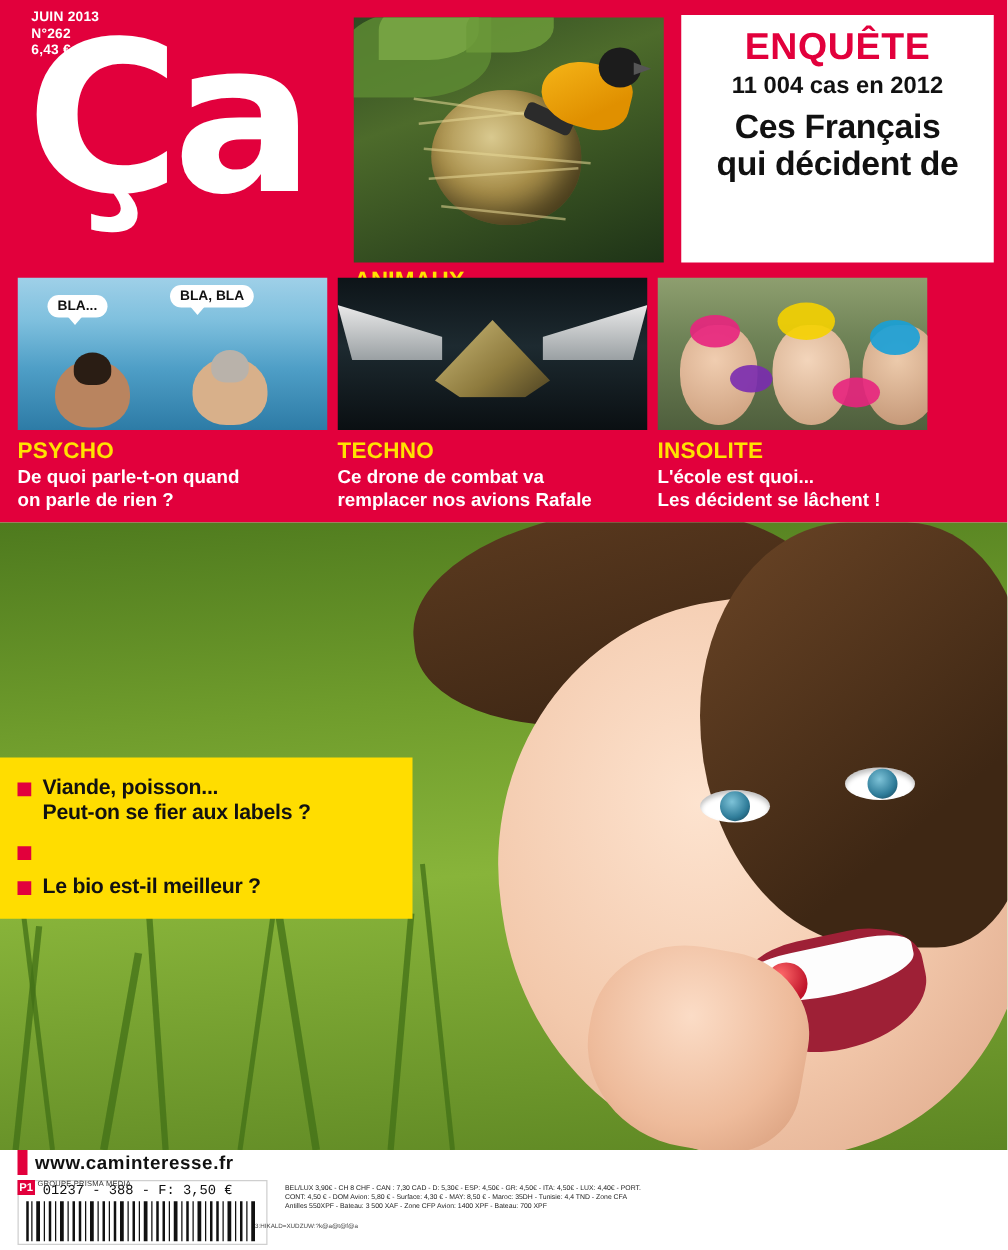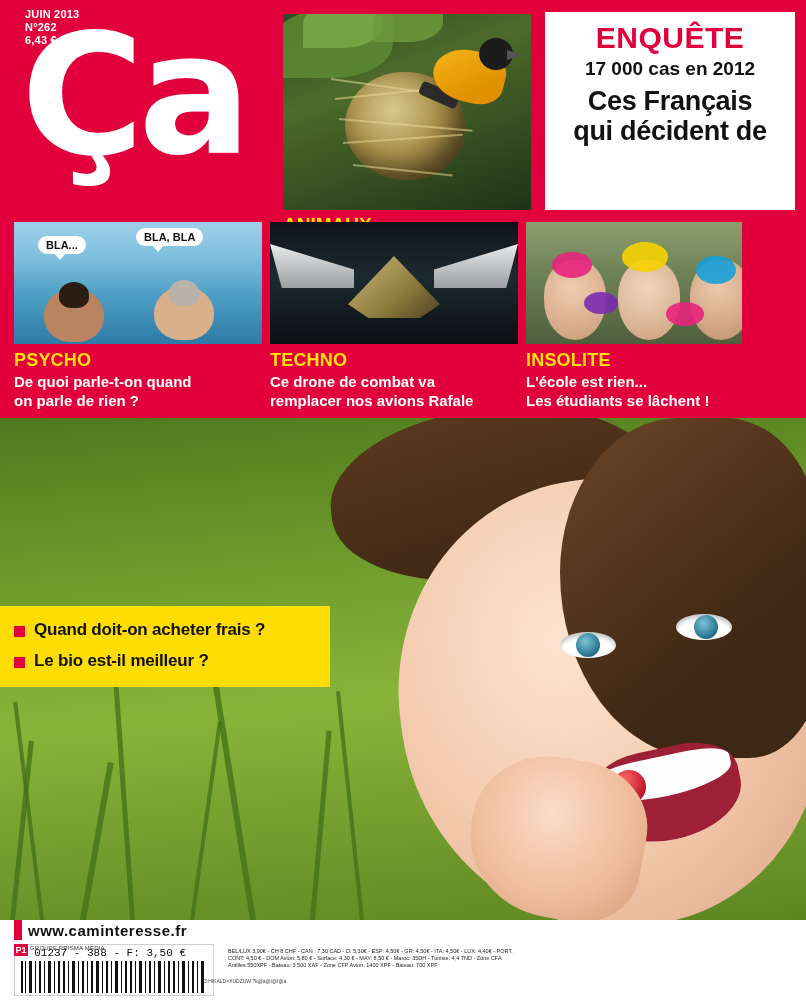--- a/index.html
+++ b/index.html
@@ -470,21 +470,21 @@
       <div class="bird-beak"></div>
     </div>
     <div style="position:absolute;left:283px;top:214px;width:250px;">
       <div class="kicker" style="color:#ffe200;font-size:19px;font-weight:bold;">ANIMAUX</div>
       <div style="color:#fff;font-size:15px;font-weight:bold;line-height:17px;margin-top:1px;">Comment font-ils pour</div>
       <div style="color:#fff;font-size:15px;font-weight:bold;line-height:17px;">construire des nids pareils ?</div>
     </div>
 
     <div class="enquete-box">
       <div class="enquete-title">ENQUÊTE</div>
-      <div class="enquete-sub">17 000 cas en 2012</div>
+      <div class="enquete-sub">11 004 cas en 2012</div>
       <div class="enquete-main">Ces Français</div>
       <div class="enquete-main" style="margin-top:0">qui décident de</div>
     </div>
 
     <div class="teaser t2">
       <div class="thumb">
         <div class="sky-tech"></div>
         <div class="drone-wing left"></div>
         <div class="drone-wing right"></div>
         <div class="drone-body"></div>
@@ -517,22 +517,22 @@
         <div class="face" style="left:18px;background:radial-gradient(circle at 45% 35%,#f0cdb0,#c99a78);"></div>
         <div class="face" style="left:92px;background:radial-gradient(circle at 45% 35%,#f3d5bb,#cba07e);"></div>
         <div class="face" style="left:164px;background:radial-gradient(circle at 45% 35%,#eccaab,#bf9070);"></div>
         <div class="splat" style="left:26px;top:30px;width:40px;height:26px;background:#e8247e;"></div>
         <div class="splat" style="left:96px;top:20px;width:46px;height:30px;background:#f5d100;"></div>
         <div class="splat" style="left:170px;top:34px;width:40px;height:28px;background:#17a0d8;"></div>
         <div class="splat" style="left:58px;top:70px;width:34px;height:22px;background:#7a2bb0;"></div>
         <div class="splat" style="left:140px;top:80px;width:38px;height:24px;background:#e8247e;"></div>
       </div>
       <div class="kicker">INSOLITE</div>
-      <div class="desc">L'école est rien...</div>
-      <div class="desc">Les étudiants se lâchent !</div>
+      <div class="desc">L'école est quoi...</div>
+      <div class="desc">Les décident se lâchent !</div>
     </div>
   </div>
 
   <div class="hero">
     <div class="grass-blade" style="left:10px;bottom:0;width:5px;height:180px;transform:rotate(6deg);"></div>
     <div class="grass-blade" style="left:40px;bottom:0;width:4px;height:220px;transform:rotate(-7deg);"></div>
     <div class="grass-blade" style="left:80px;bottom:0;width:6px;height:160px;transform:rotate(10deg);"></div>
     <div class="grass-blade" style="left:130px;bottom:0;width:5px;height:240px;transform:rotate(-4deg);"></div>
     <div class="grass-blade" style="left:190px;bottom:0;width:4px;height:200px;transform:rotate(8deg);"></div>
     <div class="grass-blade" style="left:250px;bottom:0;width:6px;height:260px;transform:rotate(-9deg);"></div>
@@ -551,21 +551,25 @@
     <div class="girl-mouth">
       <div class="teeth"></div>
     </div>
     <div class="cherry"></div>
     <div class="girl-hand"></div>
 
 
     <div class="yellow-panel">
       <div class="bullet-row">
         <div class="bullet-sq"></div>
-        <div class="bullet-txt" style="white-space:pre-line;">Quand doit-on acheter frais ?</div>
+        <div class="bullet-txt" style="white-space:pre-line;">Viande, poisson...
+Peut-on se fier aux labels ?</div>
+      </div>
+      <div class="bullet-row">
+        <div class="bullet-sq"></div>
       </div>
       <div class="bullet-row">
         <div class="bullet-sq"></div>
         <div class="bullet-txt" style="white-space:pre-line;">Le bio est-il meilleur ?</div>
       </div>
     </div>
   </div>
 
   <div class="footer">
     <div class="red-tick"></div>

